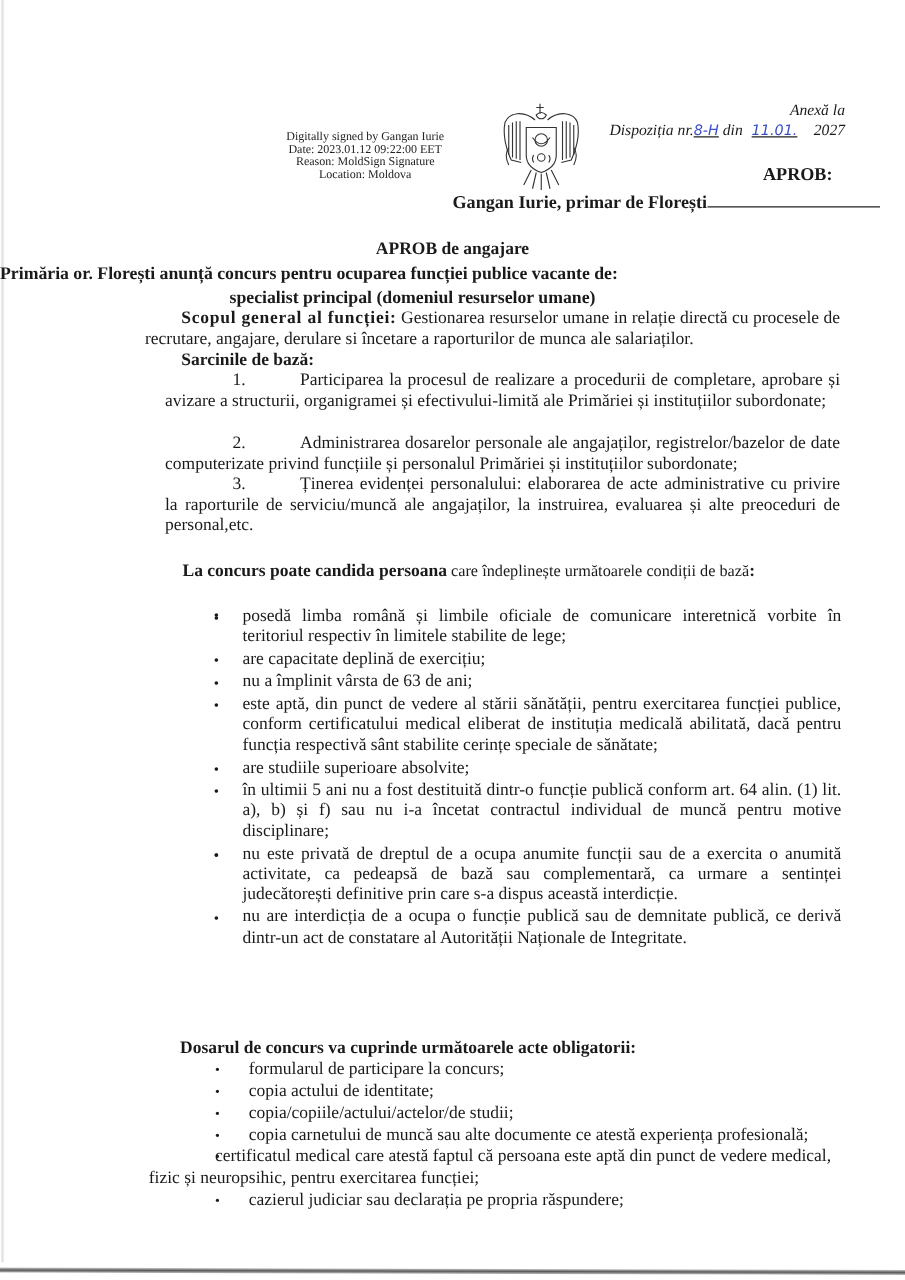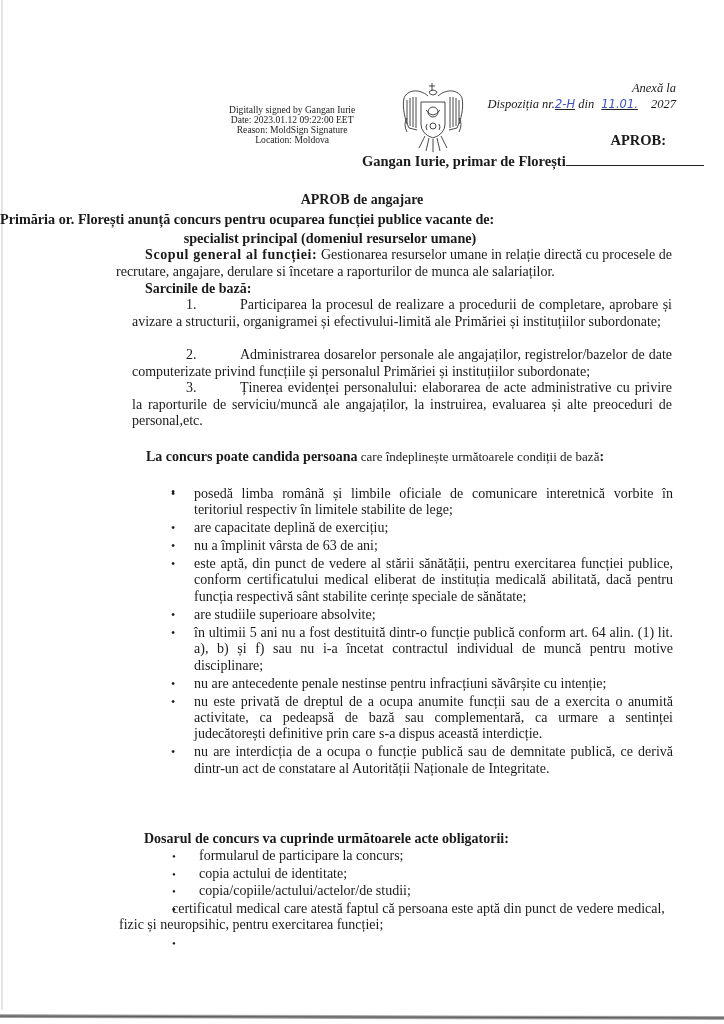--- a/index.html
+++ b/index.html
@@ -83,21 +83,21 @@
     <circle cx="34" cy="46" r="3"></circle>
     <path d="M28 44 q-2 3 0 6 M40 44 q2 3 0 6"></path>
 
     <path d="M26 56 L20 68 M30 58 L27 71 M34 59 L34 72 M38 58 L41 71 M42 56 L48 68"></path>
     <path d="M8 38 q-4 6 0 14 M60 38 q4 6 0 14"></path>
   </svg>
 </div>
 
 <div class="abs annex">Anexă la</div>
 <div class="abs dispo">
-  <span>Dispoziția nr.</span><span class="hand">2-H</span><span> din </span><span class="hand" style="padding:0 10px 0 4px;">11.01.</span><span> 2027</span>
+  <span>Dispoziția nr.</span><span class="hand">8-H</span><span> din </span><span class="hand" style="padding:0 10px 0 4px;">11.01.</span><span> 2027</span>
 </div>
 
 <div class="abs aprob">APROB:</div>
 <div class="abs mayor">
   <span>Gangan Iurie, primar de Florești</span><span class="line"></span>
 </div>
 
 <div class="abs title">APROB  de angajare</div>
 <div class="abs sub1">Primăria or. Florești anunță concurs pentru ocuparea funcției publice vacante de:</div>
 <div class="abs sub2">specialist principal (domeniul resurselor umane)</div>
@@ -123,29 +123,29 @@
 </div>
 
 <ul class="blist" style="top:484px;">
   <li><span class="bul">•</span></li>
   <li><span class="bul">•</span><span> posedă limba română și limbile oficiale de comunicare interetnică vorbite în teritoriul respectiv în limitele stabilite de lege;</span></li>
   <li><span class="bul">•</span><span>are capacitate deplină de exercițiu;</span></li>
   <li><span class="bul">•</span><span>nu a împlinit vârsta de 63 de ani;</span></li>
   <li><span class="bul">•</span><span>este aptă, din punct de vedere al stării sănătății, pentru exercitarea funcției publice, conform certificatului medical eliberat de instituția medicală abilitată, dacă pentru funcția respectivă sânt stabilite cerințe speciale de sănătate;</span></li>
   <li><span class="bul">•</span><span>are studiile superioare absolvite;</span></li>
   <li><span class="bul">•</span><span>în ultimii 5 ani nu a fost destituită dintr-o funcție publică conform art. 64 alin. (1) lit. a), b) și f) sau nu i-a încetat contractul individual de muncă pentru motive disciplinare;</span></li>
-  <li><span class="bul">•</span><span>nu are antecedente penale nestinse pentru infracțiuni săvârșite cu intenție;</span></li>
+  <li><span class="bul">•</span></li>
   <li><span class="bul">•</span><span>nu este privată de dreptul de a ocupa anumite funcții sau de a exercita o anumită activitate, ca pedeapsă de bază sau complementară, ca urmare a sentinței judecătorești definitive prin care s-a dispus această interdicție.</span></li>
   <li><span class="bul">•</span><span>nu are interdicția de a ocupa o funcție publică sau de demnitate publică, ce derivă dintr-un act de constatare al Autorității Naționale de Integritate.</span></li>
 </ul>
 
 <div class="abs dos-h">Dosarul de concurs va cuprinde următoarele acte obligatorii:</div>
 
 <ul class="dlist" style="top:848px;">
   <li><span class="bul" style="left:26px;">•</span><span style="padding-left:0;">formularul de participare la concurs;</span></li>
   <li><span class="bul" style="left:26px;">•</span><span>copia actului de identitate;</span></li>
   <li><span class="bul" style="left:26px;">•</span><span>copia/copiile/actului/actelor/de studii;</span></li>
-  <li><span class="bul" style="left:26px;">•</span></li>
+  <li><span class="bul" style="left:26px;">•</span><span>copia carnetului de muncă sau alte documente ce atestă experiența profesională;</span></li>
   <li style="padding-left:0; text-indent:53px; left:-27px; width:555px;"><span class="bul" style="left:53px; text-indent:0;">•</span><span>certificatul medical care atestă faptul că persoana este aptă din punct de vedere medical, fizic și neuropsihic, pentru exercitarea funcției;</span></li>
-  <li><span class="bul" style="left:26px;">•</span></li>
+  <li><span class="bul" style="left:26px;">•</span><span>cazierul judiciar sau declarația pe propria răspundere;</span></li>
 </ul>
 
 <div class="bottom-bar"></div>
 
 </body></html>

